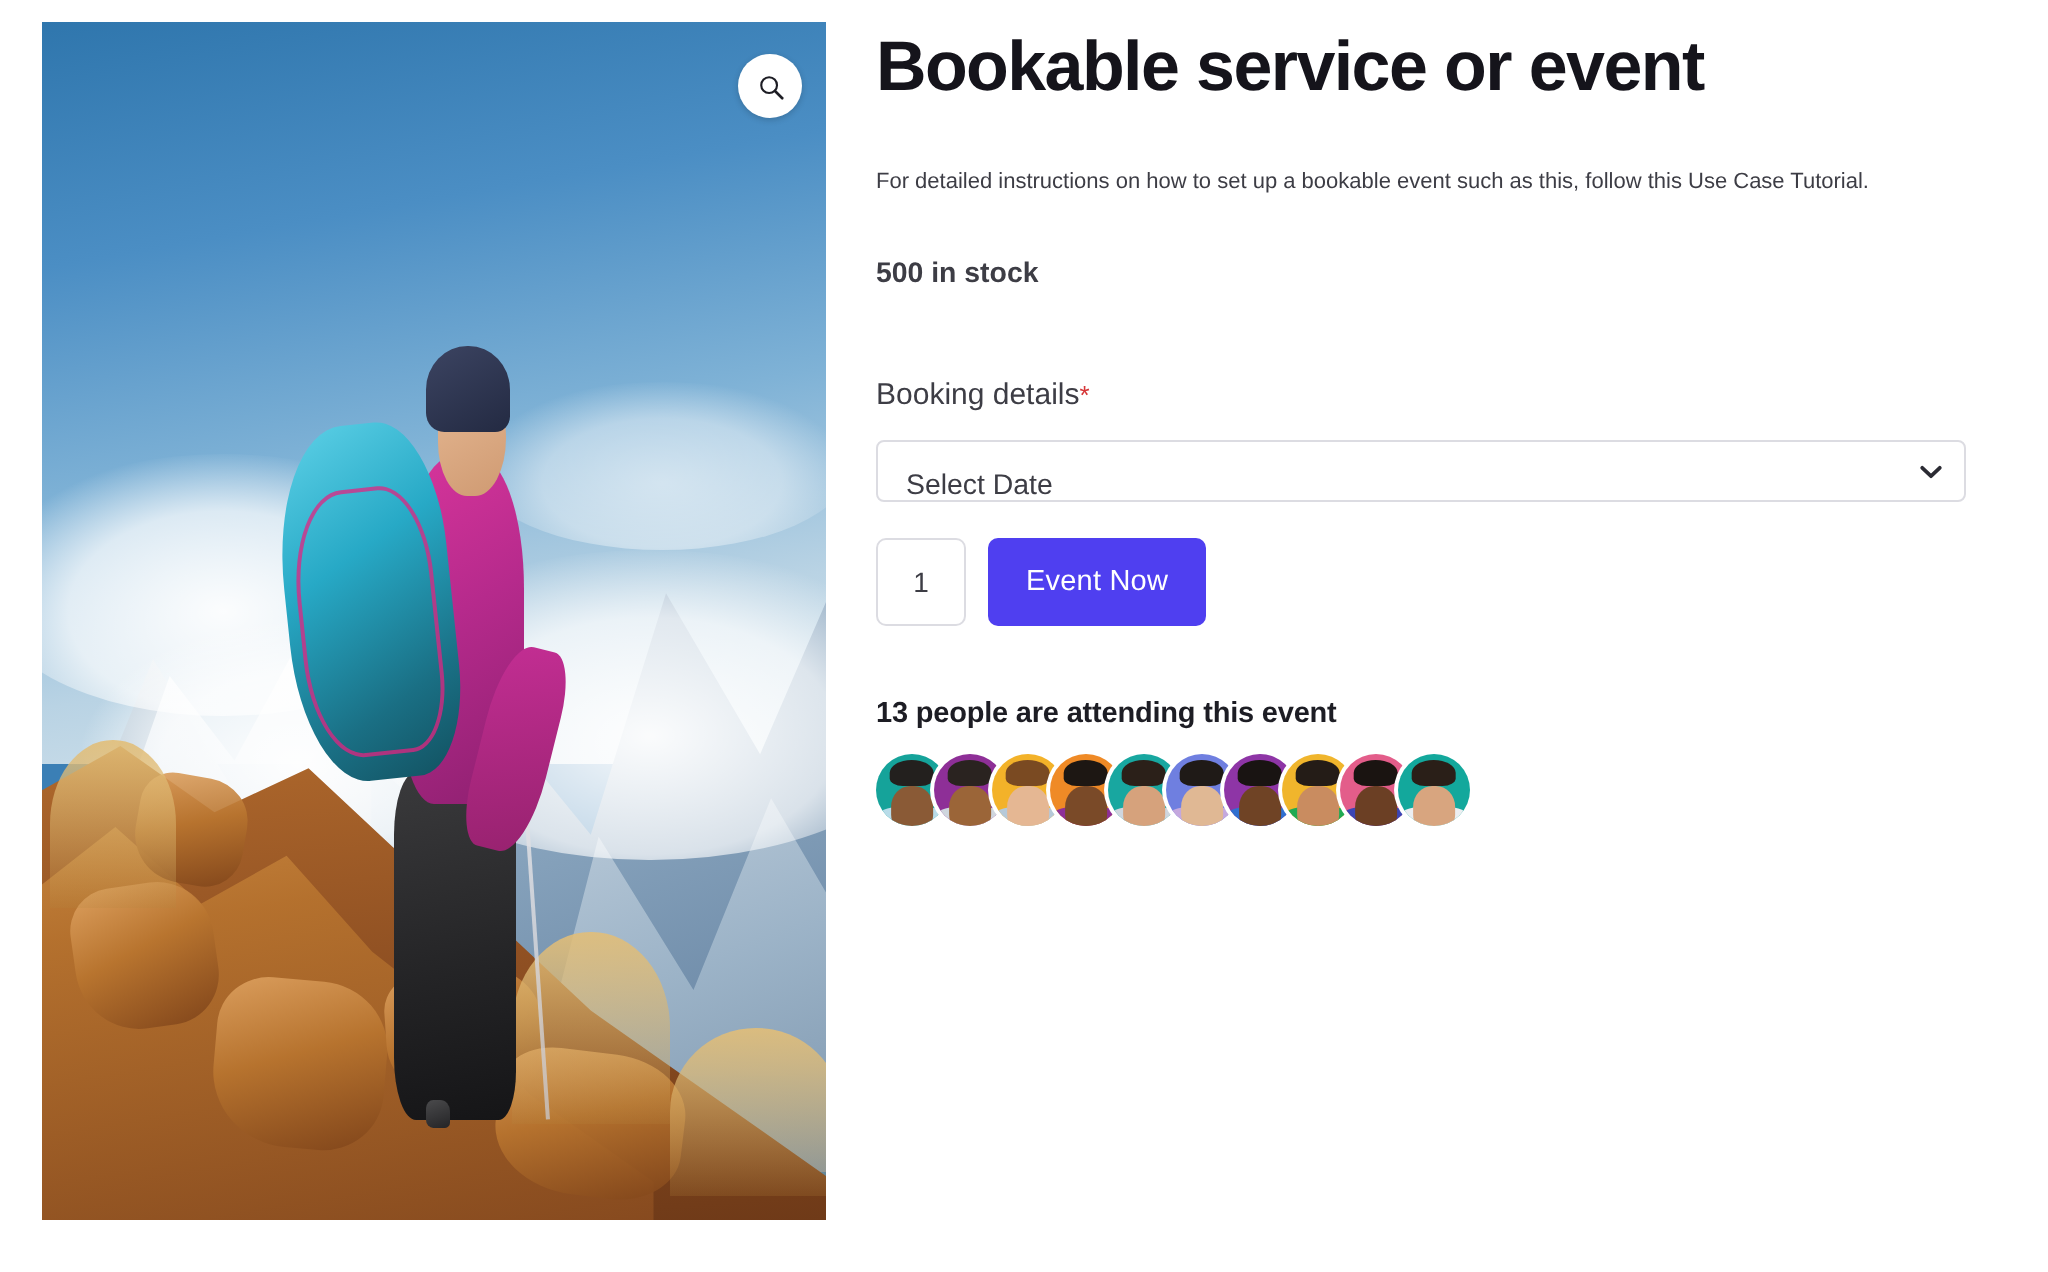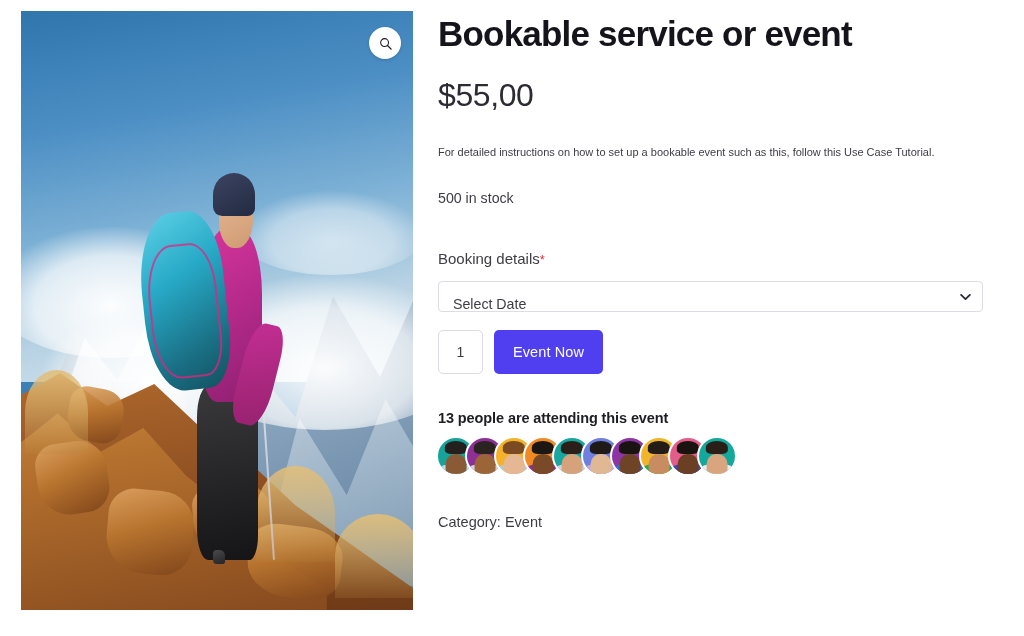--- a/index.html
+++ b/index.html
@@ -194,20 +194,21 @@
     margin-top: 30px;
     font-size: 11px;
     line-height: 1.62;
     color: #3d3d45;
     max-width: 520px;
   }
   .stock {
     margin-top: 28px;
     font-size: 14.2px;
     color: #3d3d45;
+    font-weight: bold;
   }
   .field-label {
     margin-top: 44px;
     font-size: 15px;
     color: #3d3d45;
   }
   .req { color: #d63638; font-size: 13px; }
 
   .select-wrap {
     position: relative;
@@ -364,21 +365,20 @@
         <circle cx="10.5" cy="10.5" r="6.3" stroke="#1d1d24" stroke-width="1.7"></circle>
         <line x1="15.2" y1="15.2" x2="21" y2="21" stroke="#1d1d24" stroke-width="2.1" stroke-linecap="round"></line>
       </svg>
     </div>
   </div>
 
   <div class="summary">
 
     <h1 class="product-title">Bookable service or event</h1>
 
-    <div class="price">$55,00</div>
 
     <p class="desc">For detailed instructions on how to set up a bookable event such as this, follow this Use Case Tutorial.</p>
 
     <div class="stock">500 in stock</div>
 
     <div class="field-label">
       <span>Booking details</span><span class="req">*</span>
     </div>
 
     <div class="select-wrap">
@@ -446,15 +446,14 @@
           <div class="hair" style="background: rgb(26, 20, 17);"></div>
           <div class="face" style="background: rgb(107, 63, 36);"></div>
         </div>
         <div class="avatar" style="background: rgb(19, 168, 156);">
           <div class="shoulders" style="background: rgb(236, 238, 241);"></div>
           <div class="hair" style="background: rgb(42, 31, 24);"></div>
           <div class="face" style="background: rgb(216, 165, 127);"></div>
         </div>
       </div>
 
-    <div class="category">Category: Event</div>
   </div>
 </div>
 
 </body></html>

